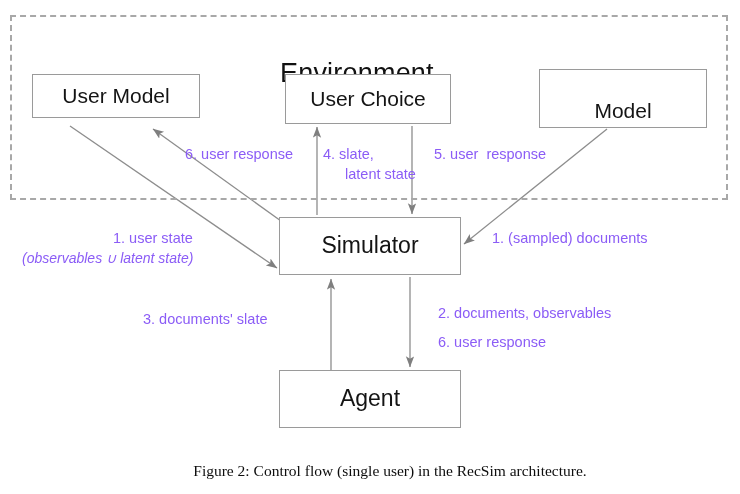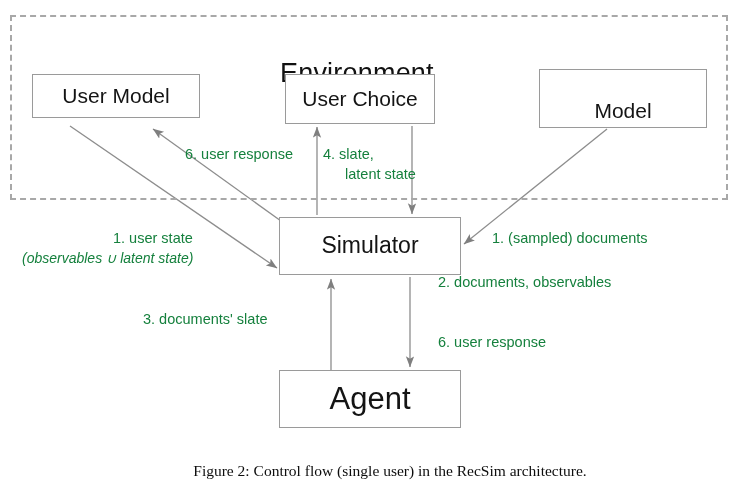--- a/index.html
+++ b/index.html
@@ -50,42 +50,42 @@
     position: absolute;
     font-size: 27px;
     color: #111111;
     letter-spacing: 0.2px;
     white-space: nowrap;
     margin-top: 36px;
   }
   .edge-label {
     position: absolute;
     font-size: 14.5px;
-    color: #15803d;
+    color: #8b5cf6;
     white-space: pre;
     line-height: 1.35;
   }
   .edge-label.italic {
     font-style: italic;
     font-size: 14px;
   }
   .caption {
     position: absolute;
     left: 0;
     width: 740px;
     text-align: center;
     font-family: "Liberation Serif", serif;
     font-size: 15.5px;
     color: #0d0d0d;
   }
   #n-user-model   { left: 32px;  top: 74px;  width: 168px; height: 44px; font-size: 21px; }
-  #n-user-choice  { left: 285px; top: 74px;  width: 150px; height: 50px; font-size: 21px; }
+  #n-user-choice  { left: 285px; top: 74px;  width: 166px; height: 50px; font-size: 21px; }
   #n-doc-model    { left: 539px; top: 69px;  width: 168px; height: 59px; font-size: 21px; }
   #n-simulator    { left: 279px; top: 217px; width: 182px; height: 58px; font-size: 23px; }
-  #n-agent        { left: 279px; top: 370px; width: 182px; height: 58px; font-size: 31px; }
+  #n-agent        { left: 279px; top: 370px; width: 182px; height: 58px; font-size: 23px; }
 </style>
 </head>
 <body>
 
 <div id="figure-root">
 
   <svg id="diagram-svg" viewBox="0 0 740 494">
     <defs>
       <marker id="ah" markerWidth="10" markerHeight="10" refX="8.2" refY="3.2" orient="auto" markerUnits="strokeWidth">
         <path d="M0,0 L8.4,3.2 L0,6.4 L1.9,3.2 z" fill="#7f7f7f"></path>
@@ -128,28 +128,29 @@
   <div class="node-box" id="n-simulator">Simulator</div>
 
   <div class="node-box" id="n-agent">Agent</div>
 
   <div class="edge-label" style="left:185px; top:145px;">6. user response</div>
 
   <div class="edge-label" style="left:323px; top:145px;">4. slate,</div>
 
   <div class="edge-label" style="left:345px; top:165px;">latent state</div>
 
+  <div class="edge-label" style="left:434px; top:145px;">5. user  response</div>
 
   <div class="edge-label" style="left:113px; top:229px;">1. user state</div>
 
   <div class="edge-label italic" style="left:22px; top:249px;">(observables ∪ latent state)</div>
 
   <div class="edge-label" style="left:492px; top:229px;">1. (sampled) documents</div>
 
-  <div class="edge-label" style="left:438px; top:273px;">2. documents, observables</div>
+  <div class="edge-label" style="left:438px; top:304px;">2. documents, observables</div>
 
   <div class="edge-label" style="left:438px; top:333px;">6. user response</div>
 
   <div class="edge-label" style="left:143px; top:310px;">3. documents' slate</div>
 
   <div class="caption" style="top:462px;margin-left:20px;">Figure 2: Control flow (single user) in the RecSim architecture.</div>
 
 </div>
 
 </body></html>

